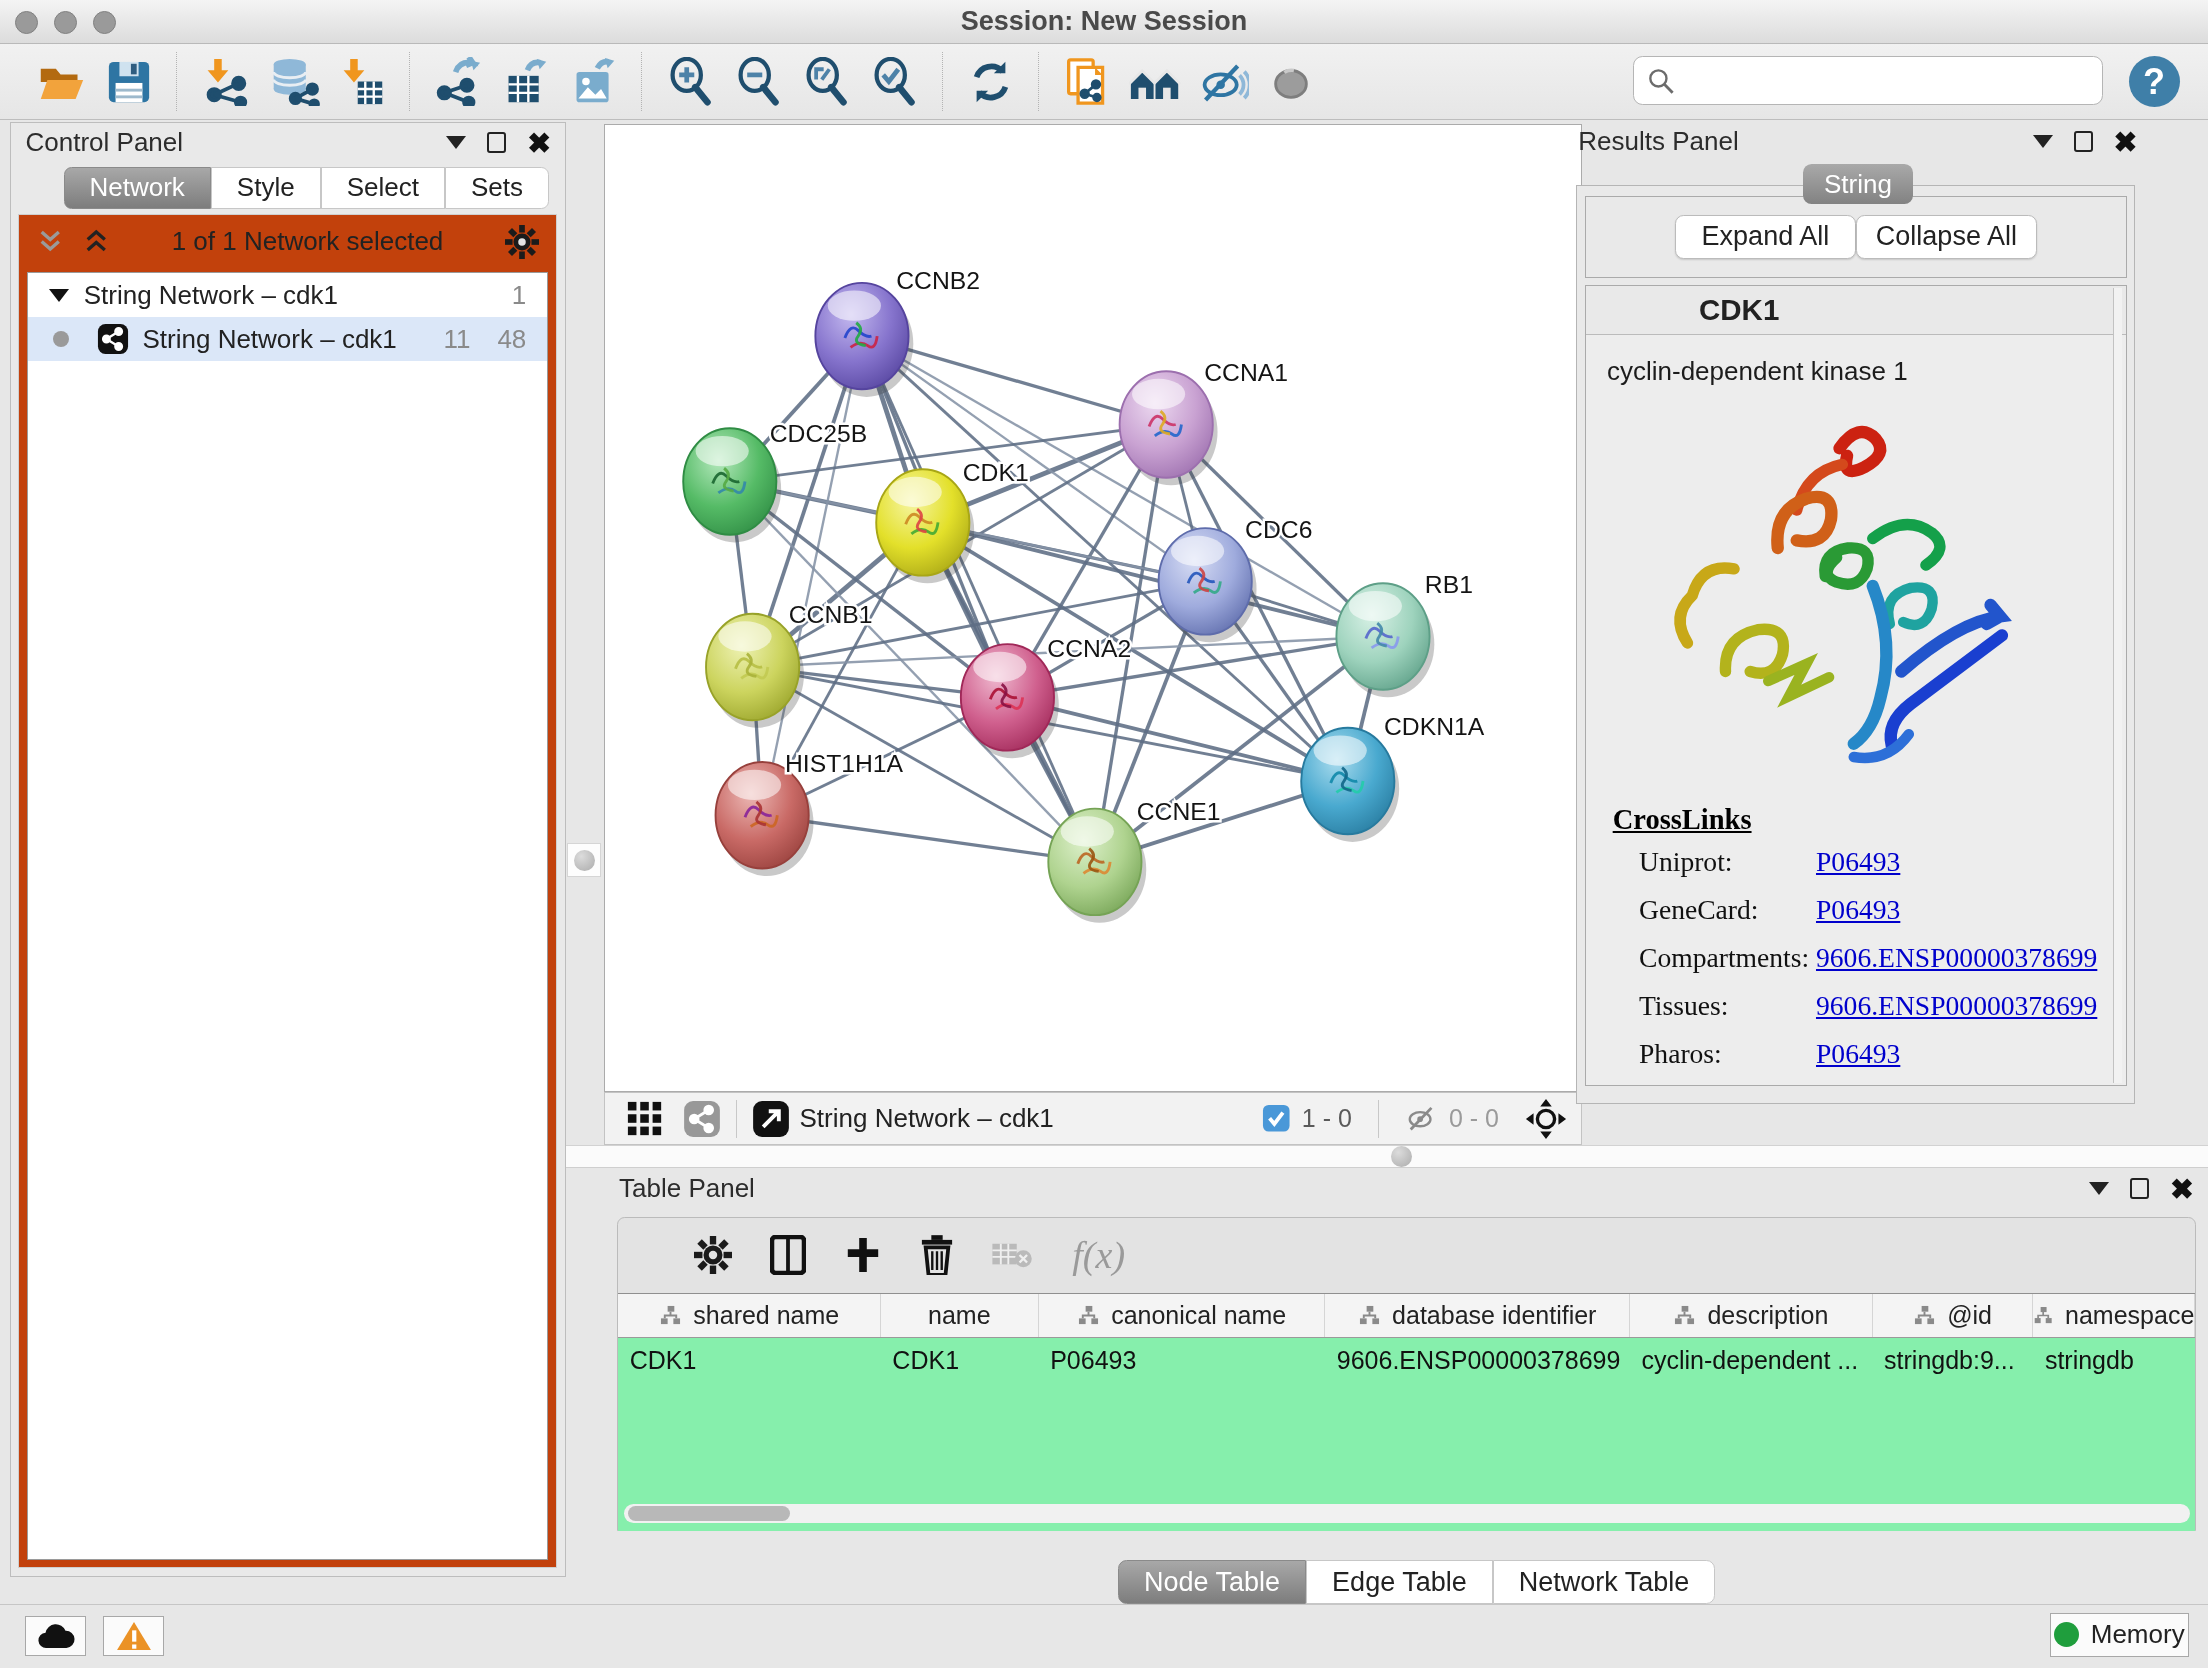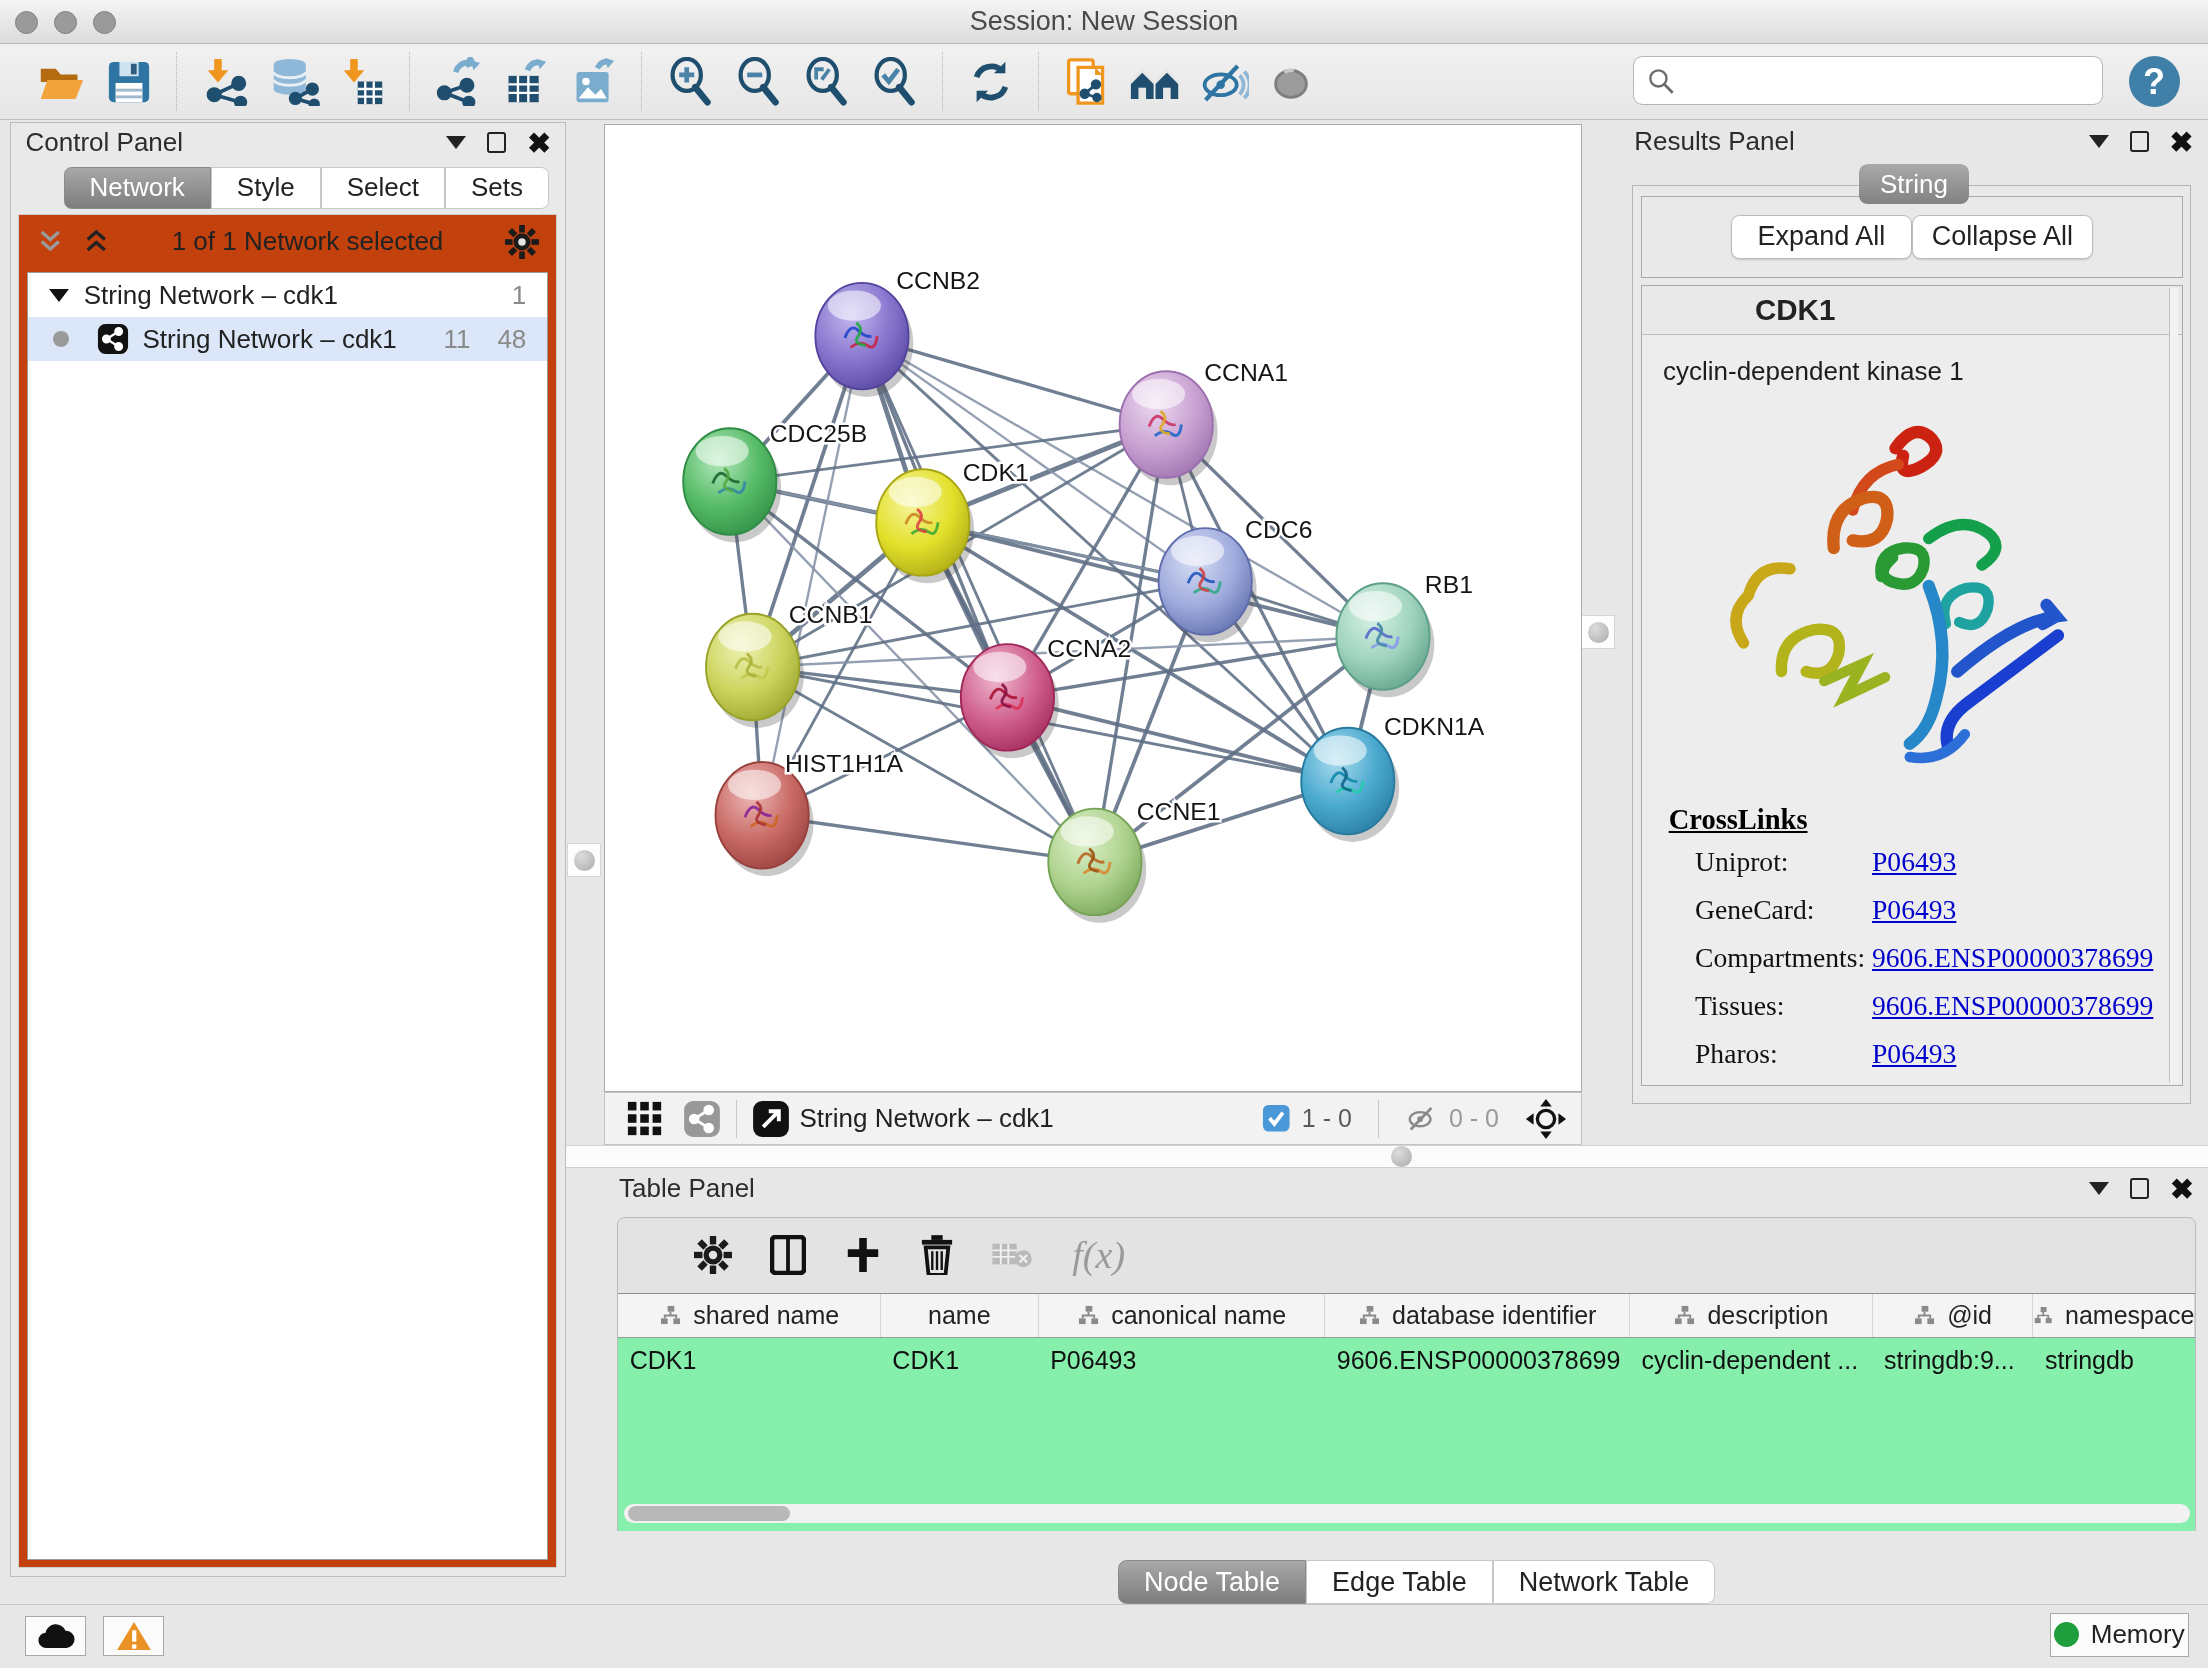--- a/index.html
+++ b/index.html
@@ -5,21 +5,21 @@
   * { margin:0; padding:0; box-sizing:border-box; }
   html,body { width:2208px; height:1668px; overflow:hidden; }
   body { font-family:"Liberation Sans", sans-serif; background:#e7e7e7; position:relative; color:#222; }
 
   
   .titlebar { position:absolute; left:0; top:0; width:2208px; height:44px;
     background:linear-gradient(#f4f4f4,#dcdcdc); border-bottom:1px solid #b9b9b9;
     display:flex; align-items:center; justify-content:center; }
   .traffic { position:absolute; left:15px; top:10.5px; display:flex; gap:16px; }
   .traffic span { width:23px; height:23px; border-radius:50%; background:#9a9a9a; border:1px solid #818181; display:block; }
-  .win-title { font-size:27px; color:#4a4a4a; }
+  .win-title { font-size:27px; color:#4a4a4a;font-weight:bold; }
 
   
   .toolbar { position:absolute; left:0; top:44px; width:2208px; height:76px;
     background:linear-gradient(#f1f1f1,#e6e6e6); border-bottom:1px solid #bdbdbd;
     display:flex; align-items:center; padding-left:27px; }
   .tbtn { width:68px; height:61px; display:flex; align-items:center; justify-content:center; }
   .tsep { width:1.9px; height:59px; border-left:1.9px dotted #b3b3b3; margin:0 13.3px; }
   .search-wrap { position:absolute; right:105px; top:12.4px; width:470px; height:49px;
     background:#fff; border:1.9px solid #b5b5b5; border-radius:9.5px; display:flex; align-items:center; padding-left:13.3px; }
   .search-wrap input { border:none; outline:none; font-size:25px; width:399px; background:transparent; }
@@ -60,21 +60,21 @@
   .cb-title { font-size:26px; color:#222; margin-left:9.5px; }
   .cb-right { margin-left:auto; display:flex; align-items:center; gap:11.4px; padding-right:13.3px; font-size:25px; color:#5a5a5a; }
 
   
   .vsplit { position:absolute; width:38px; background:#e7e7e7; }
   .handle { position:absolute; width:34px; height:34px; background:#fdfdfd; border:1px solid #d5d5d5; display:flex; align-items:center; justify-content:center; }
   .handle i { width:21px; height:21px; border-radius:50%; background:radial-gradient(circle at 35% 30%, #dcdcdc,#ababab); display:block; }
   .hsplit { position:absolute; left:566px; top:1145px; width:1643px; height:23px; background:#fbfbfb; border-top:1px solid #d2d2d2; border-bottom:1px solid #cfcfcf; }
 
   
-  .results-panel { position:absolute; left:1621px; top:122px; width:582px; height:1023px; }
+  .results-panel { position:absolute; left:1565px; top:122px; width:582px; height:1023px; }
   .results-panel .panel-head { padding:1.9px 9.5px 0 13.3px; }
   .string-tab { position:absolute; left:238px; top:42px; width:110px; height:40px; border-radius:8.6px;
     background:linear-gradient(#a9a9a9,#828282); color:#fff; font-size:26px; display:flex; align-items:center; justify-content:center; z-index:3; }
   .rp-outer { position:absolute; left:11.4px; top:63px; width:559px; height:919px; background:#e9e9e9; border:1.9px solid #b5b5b5; }
   .rp-btnrow { margin:9.5px 7.6px 7.6px 7.6px; height:82px; border:1px solid #aaa; display:flex; align-items:center; justify-content:center; }
   .rp-btn { min-width:181px; height:44px; background:#fff; border:1px solid #bbb; border-radius:8.6px;
     font-size:27px; display:flex; align-items:center; justify-content:center; box-shadow:0 1px 1.9px rgba(0,0,0,.15); }
   .rp-section { margin:0 7.6px; border:1px solid #aaa; height:801px; background:#ededed; position:relative; }
   .rp-sechead { height:49px; background:#e9e9e9; border-bottom:1px solid #bbb; display:flex; align-items:center; padding-left:46px; gap:67px; }
   .rp-sechead .name { font-size:29.5px; font-weight:bold; }

